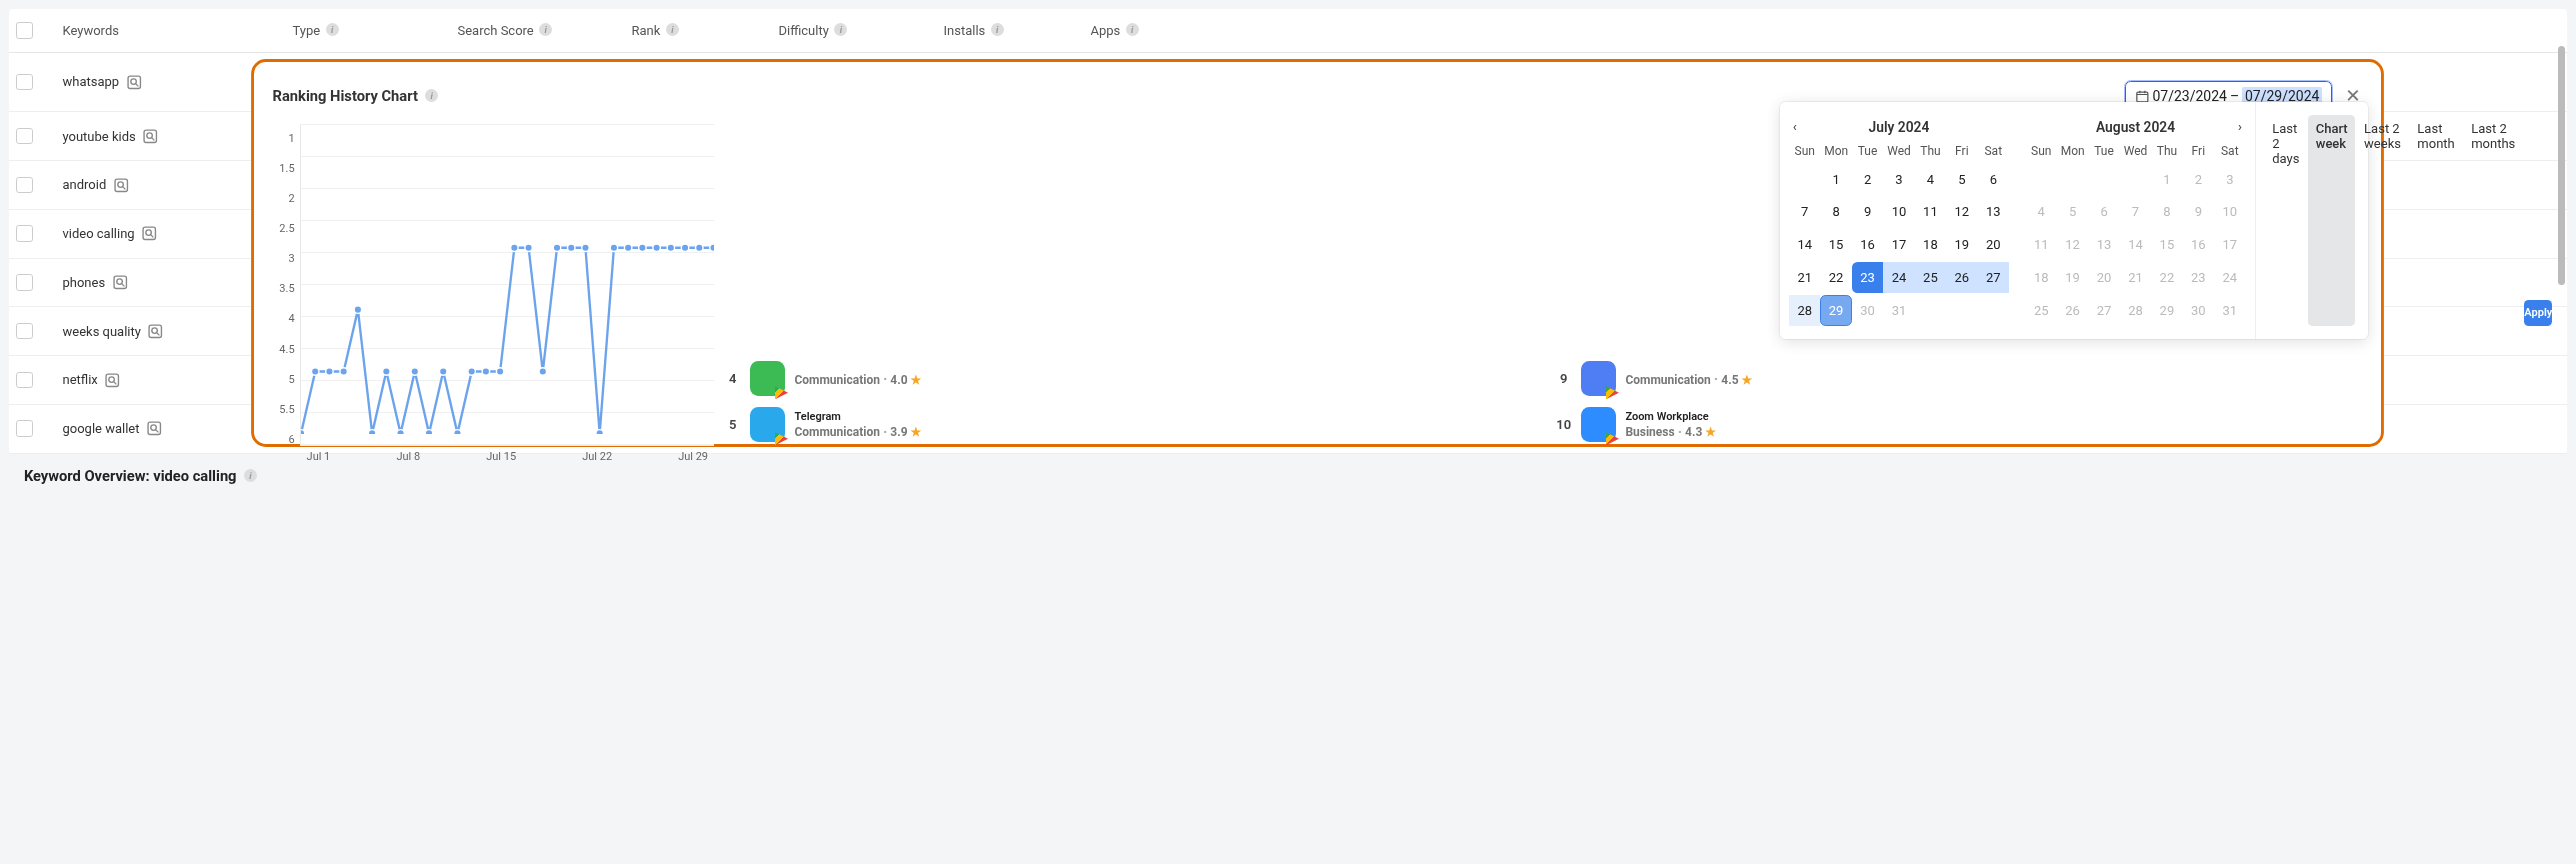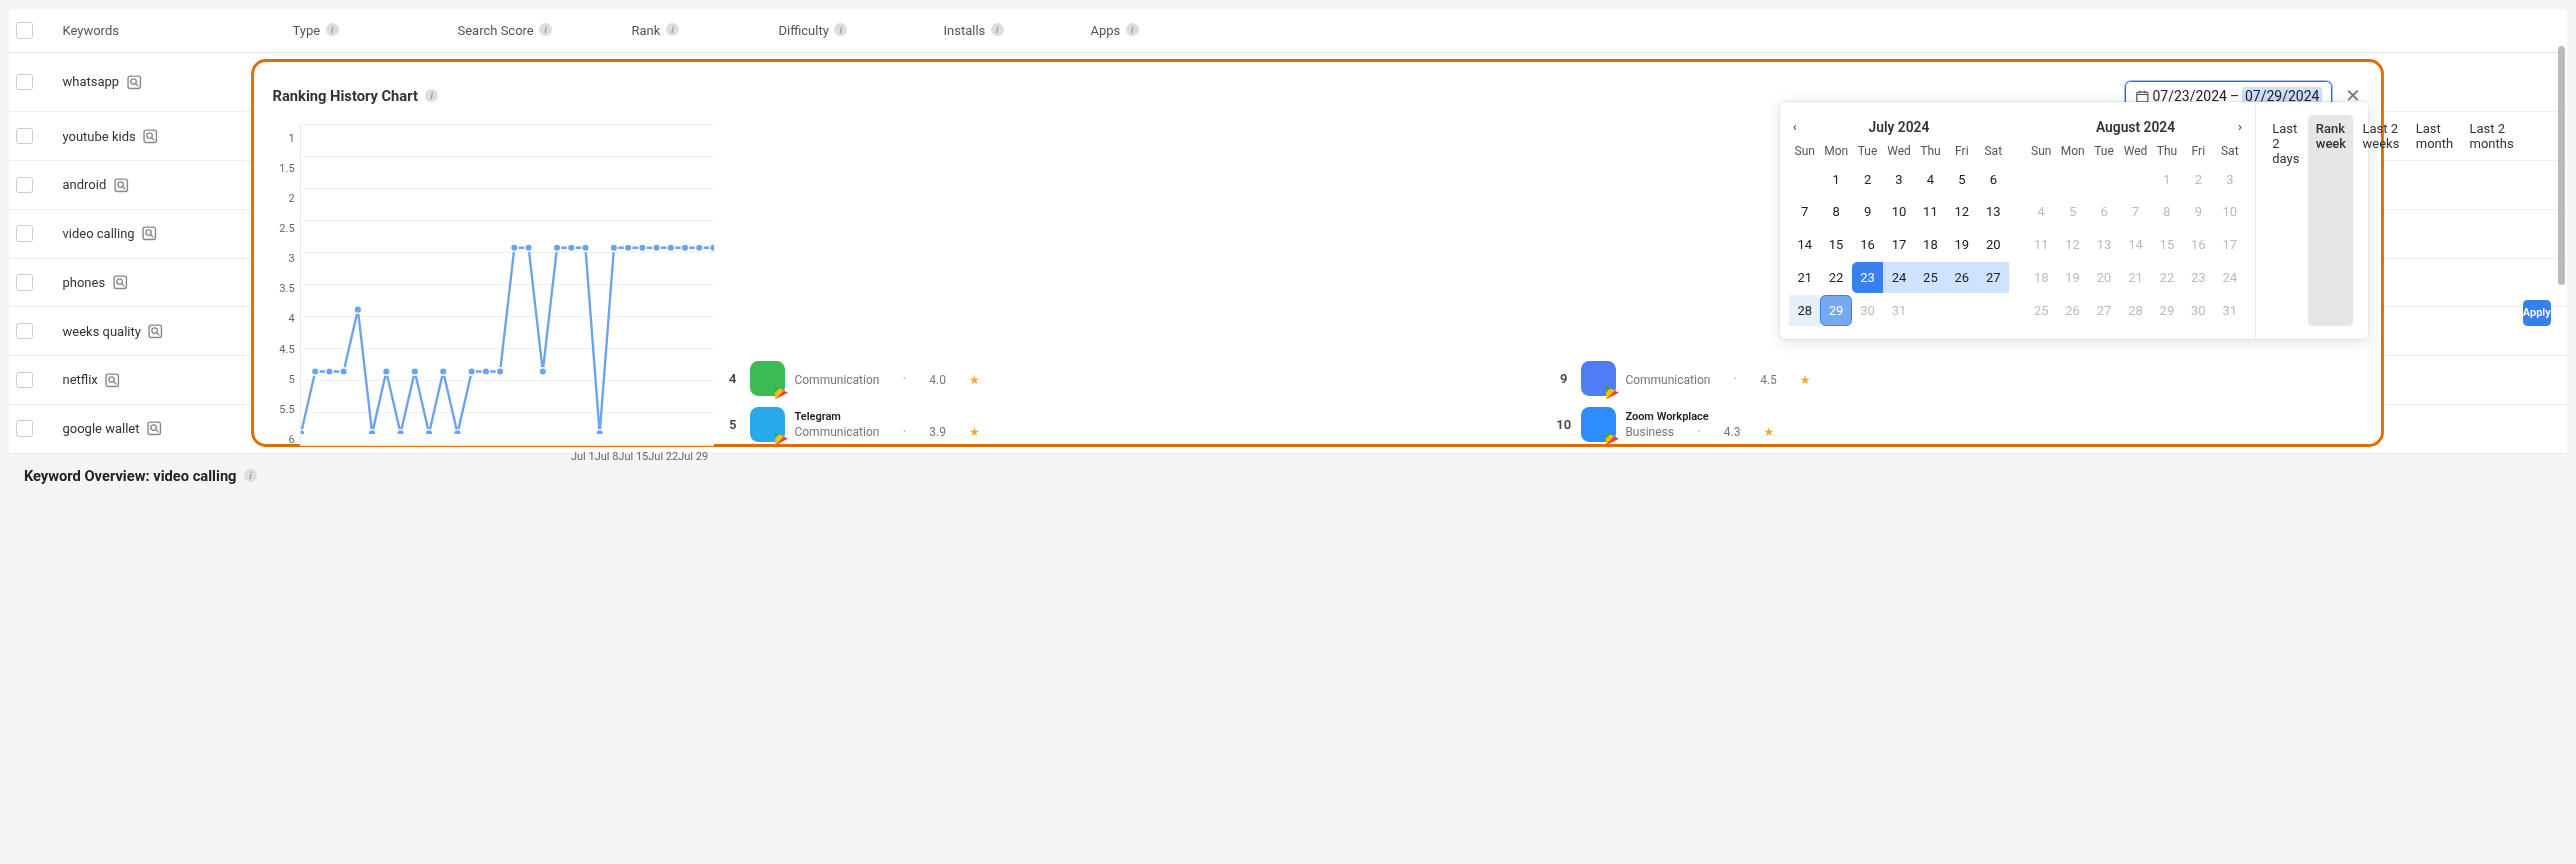--- a/index.html
+++ b/index.html
@@ -22,31 +22,31 @@
     .date-input { display: flex; align-items: center; gap: 3px; border: 1.8px solid #2f5fef; outline: 1.8px solid #a5c0ff; border-radius: 5.5px; padding: 5.5px 9.2px; font-size: 14px; color: #222; }
     .date-input .cal-icon { width: 14.7px; height: 14.7px; color: #555; }
     .date-input .end { background: #cde0ff; padding: 0.9px 2.8px; border-radius: 1.8px; }
     .close-icon { font-size: 18.4px; color: #777; cursor: pointer; padding: 3.7px 1.8px;}
     .chart-body { display: flex; gap: 11px; height: 340px; }
     .chart-area { width: 441px; display: flex; position: relative; }
     .y-axis { display: flex; flex-direction: column; justify-content: space-between; padding: 7.3px 5.5px 18.4px 0; font-size: 11px; color: #666; text-align: right; width: 27.5px; }
     .plot { flex: 1; position: relative; border-left: 0.9px solid #e8e8e8; border-bottom: 0.9px solid #e8e8e8; margin-bottom: 18.4px; }
     .gridlines { position: absolute; inset: 0; display: flex; flex-direction: column; justify-content: space-between; }
     .gridlines div { border-top: 0.9px solid #f0f0f0; height: 0; }
-    .x-axis { position: absolute; bottom: -18.4px; left: 0; right: 0; display: flex; justify-content: flex-end; font-size: 11px; color: #666; padding: 0 5.5px; }
+    .x-axis { position: absolute; bottom: -18.4px; left: 0; right: 0; display: flex; justify-content: space-between; font-size: 11px; color: #666; padding: 0 5.5px; }
     .chart-svg { position: absolute; inset: 0; }
     .apps-wrap { flex: 1; display: flex; flex-direction: column; justify-content: flex-end; gap: 11px; padding-bottom: 22px; }
     .apps-row { display: flex; gap: 24px; }
     .app-item { display: flex; align-items: center; gap: 9.2px; flex: 1; }
     .app-rank { width: 16.5px; text-align: center; font-size: 13px; font-weight: 600; color: #444; }
     .app-icon-box { width: 35px; height: 35px; border-radius: 8.3px; position: relative; display:flex; align-items:center; justify-content:center; color:#fff; font-weight:700; font-size:13px;}
     .play-badge { position: absolute; bottom: -2.8px; right: -2.8px; width: 13px; height: 13px; background: linear-gradient(135deg, #34a853 25%, #fbbc05 25% 50%, #ea4335 50% 75%, #4285f4 75%); clip-path: polygon(0 0, 100% 50%, 0 100%); }
     .app-meta { display: flex; flex-direction: column; gap: 1.8px; }
     .app-name { font-weight: 600; font-size: 11px; color: #222; }
-    .app-sub { font-size: 12px; color: #777; display: flex; align-items: center; gap: 23px; }
+    .app-sub { font-size: 12px; color: #777; display: flex; align-items: center; gap: 3px; font-weight: bold; }
     .star { color: #f5a623; }
     .popover { position: absolute; top: 40px; right: 13px; width: 588px; background: #fff; border-radius: 5.5px; box-shadow: 0 2.8px 14.7px rgba(0,0,0,0.12), 0 0 0 0.9px rgba(0,0,0,0.05); display: flex; z-index: 50; }
     .calendars { display: flex; padding: 13px 9.2px; gap: 16.5px; }
     .cal { width: 220px; }
     .cal-head { display: flex; align-items: center; justify-content: center; position: relative; font-weight: 600; font-size: 13.8px; padding: 3.7px 0 9.2px; }
     .cal-nav { position: absolute; top: 3.7px; cursor: pointer; color: #555; font-size: 13px; user-select:none; }
     .cal-nav.prev { left: 3.7px; } .cal-nav.next { right: 3.7px; }
     .dow { display: grid; grid-template-columns: repeat(7, 1fr); text-align: center; font-size: 12px; color: #555; margin-bottom: 5.5px;}
     .days { display: grid; grid-template-columns: repeat(7, 1fr); gap: 1.8px 0;}
     .day { height: 31px; display:flex; align-items:center; justify-content:center; font-size: 13px; color:#222; cursor:pointer; border-radius: 0;}
@@ -558,21 +558,21 @@
               <span class="day muted">27</span>
               <span class="day muted">28</span>
               <span class="day muted">29</span>
               <span class="day muted">30</span>
               <span class="day muted">31</span>
             </div>
           </div>
         </div>
       <div class="preset-col" id="presets">
           <div class="preset">Last 2 days</div>
-          <div class="preset active">Rank week</div>
+          <div class="preset active">Chart week</div>
           <div class="preset">Last 2 weeks</div>
           <div class="preset">Last month</div>
           <div class="preset">Last 2 months</div>
           <div class="apply-btn">Apply</div>
         </div>
     </div>
   </div>
 </div>
 
 <div class="overview">

